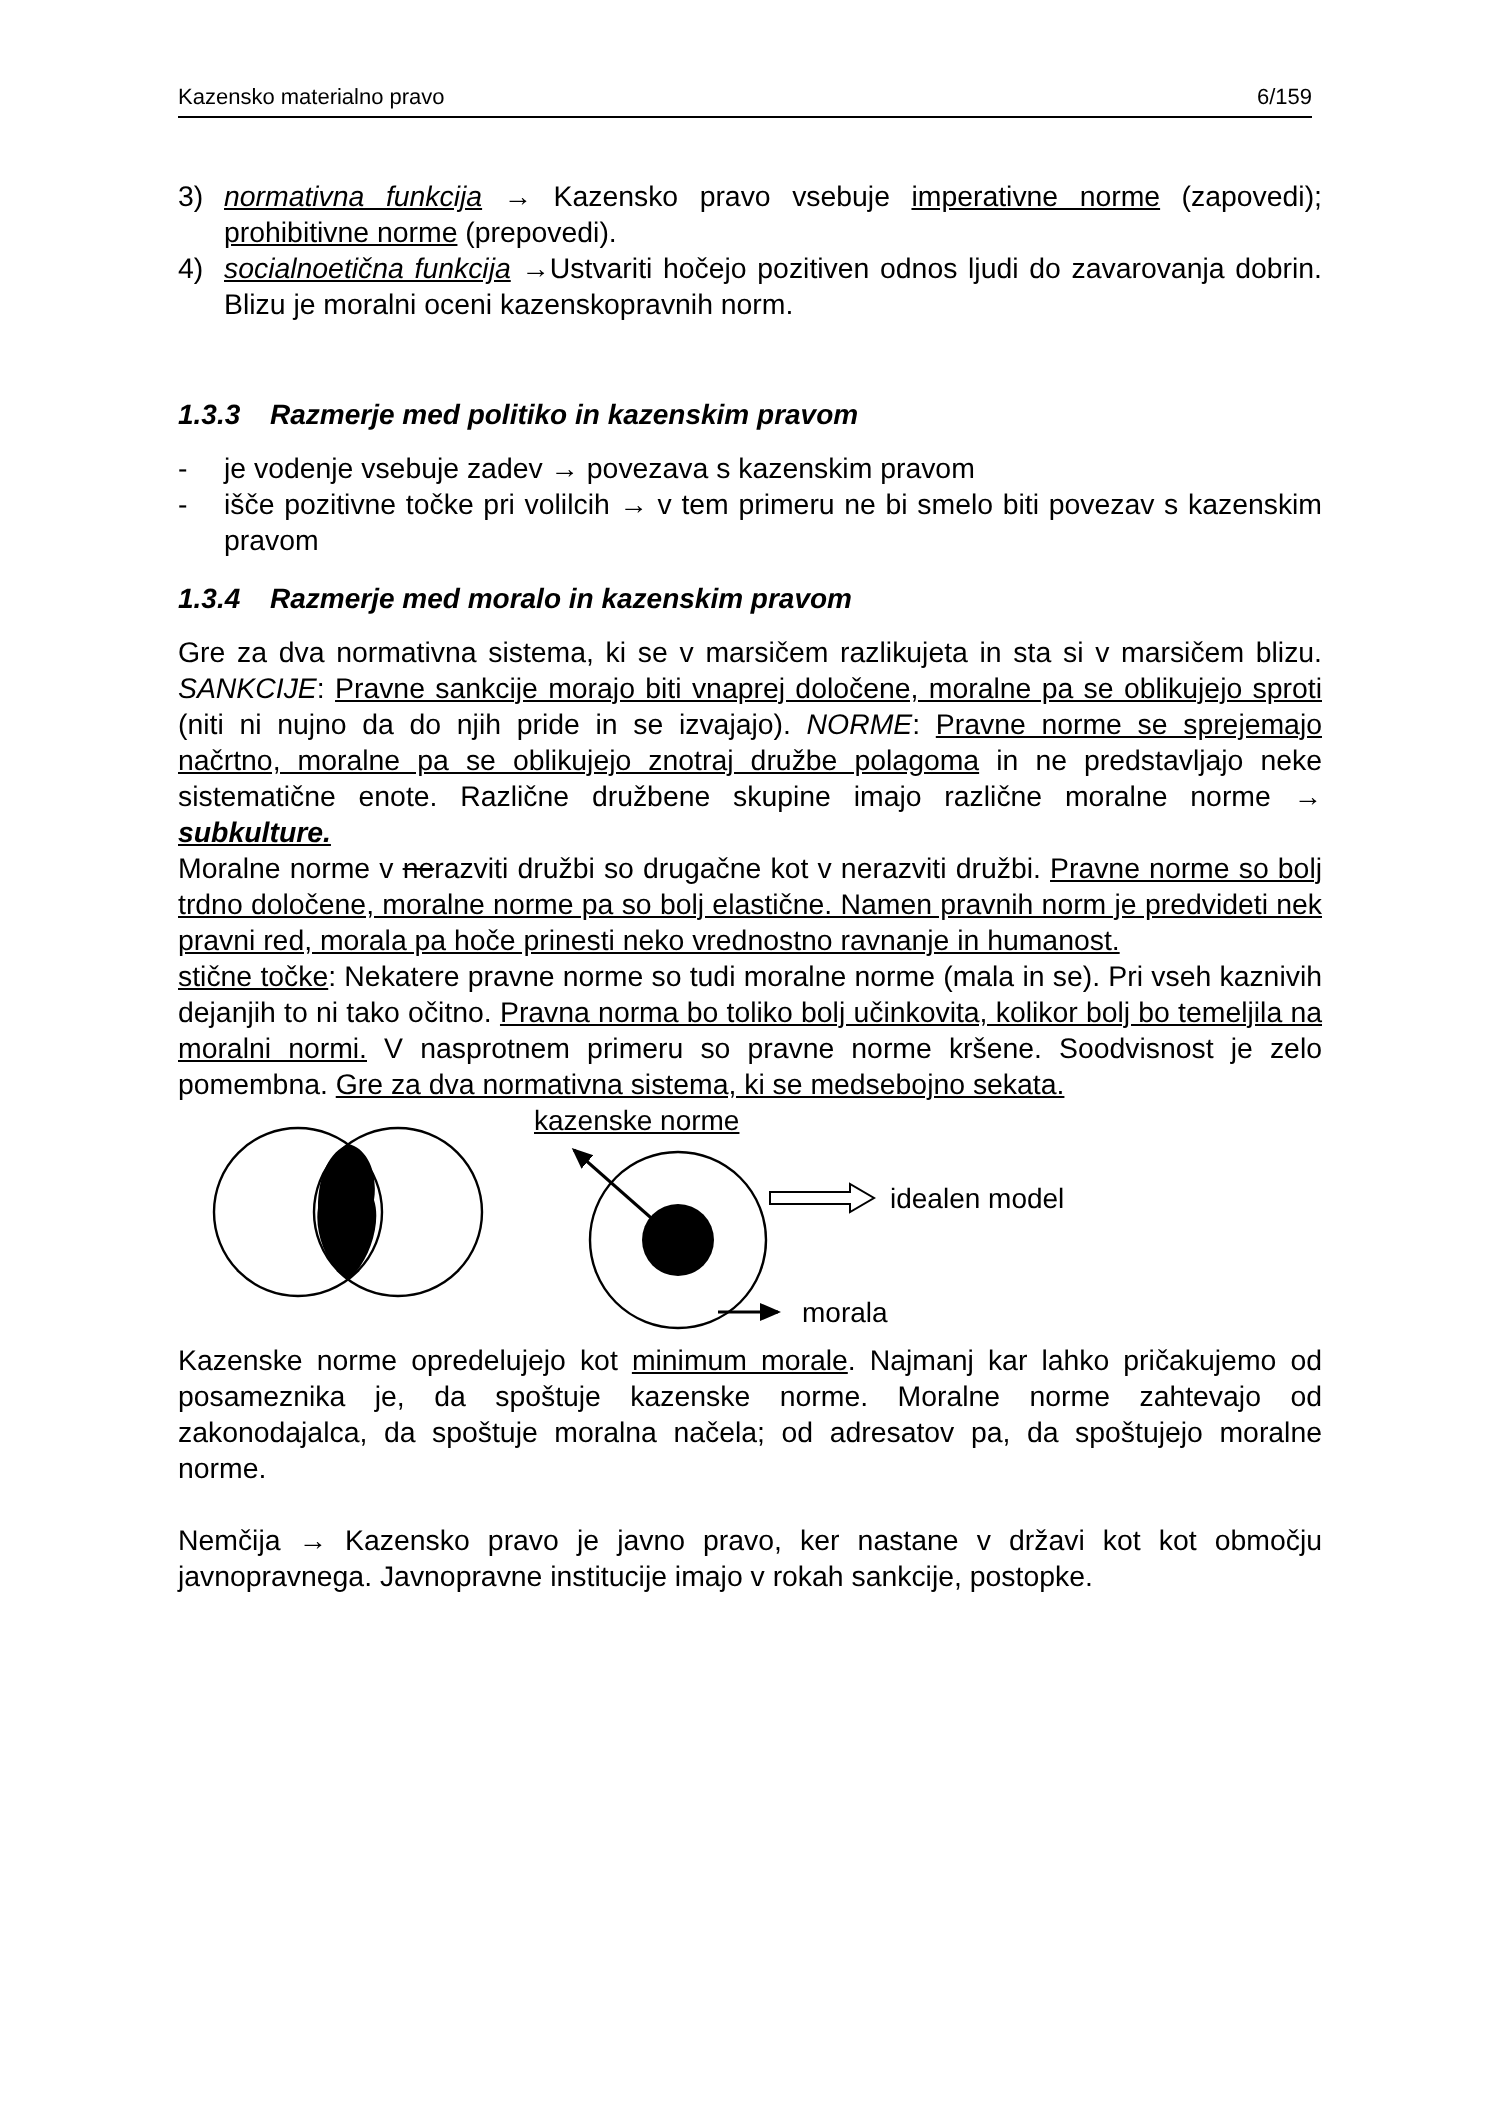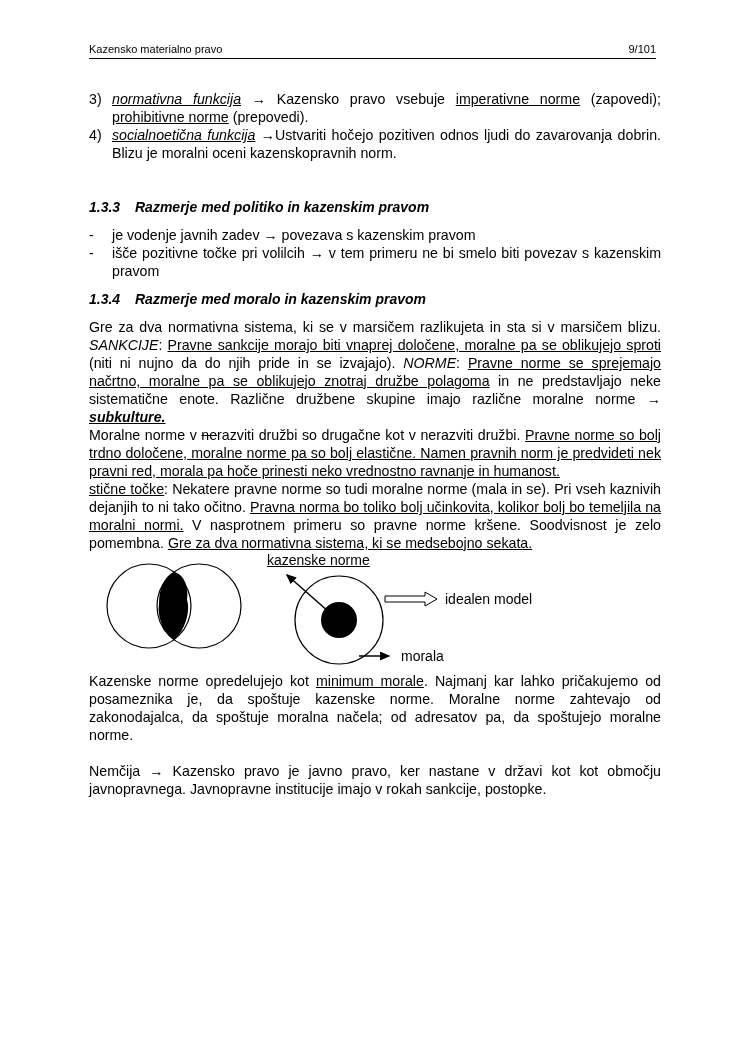--- a/index.html
+++ b/index.html
@@ -26,41 +26,41 @@
   .gap-p { height: 18px; }
   .diagram { position: relative; height: 120px; width: 572px; }
   .diagram svg { position: absolute; left: 0; top: 0; }
   .lbl { position: absolute; font-size: 14px; }
 </style>
 </head>
 <body>
 
 <div class="header">
   <span class="title">Kazensko materialno pravo</span>
-  <span class="page">9/101</span>
+  <span class="page">6/159</span>
 </div>
 
 <div class="content">
 
   <div class="li">
     <span class="num">3)</span>
     <span class="txt"><span class="i u">normativna funkcija</span> <span>→</span><span> Kazensko pravo vsebuje </span><span class="u">imperativne norme</span><span> (zapovedi); </span><span class="u">prohibitivne norme</span><span> (prepovedi).</span></span>
   </div>
   <div class="li">
     <span class="num">4)</span>
     <span class="txt"><span class="i u">socialnoetična funkcija</span> <span>→</span><span>Ustvariti hočejo pozitiven odnos ljudi do zavarovanja dobrin. Blizu je moralni oceni kazenskopravnih norm.</span></span>
   </div>
 
   <div style="height:36px"></div>
 
   <h3><span class="n">1.3.3</span><span>Razmerje med politiko in kazenskim pravom</span></h3>
   <div class="gap-m"></div>
   <div class="li dash">
     <span class="num">-</span>
-    <span class="txt"><span>je vodenje javnih zadev </span><span>→</span><span> povezava s kazenskim pravom</span></span>
+    <span class="txt"><span>je vodenje vsebuje zadev </span><span>→</span><span> povezava s kazenskim pravom</span></span>
   </div>
   <div class="li dash">
     <span class="num">-</span>
     <span class="txt"><span>išče pozitivne točke pri volilcih </span><span>→</span><span> v tem primeru ne bi smelo biti povezav s kazenskim pravom</span></span>
   </div>
 
   <div class="gap-m"></div>
   <h3><span class="n">1.3.4</span><span>Razmerje med moralo in kazenskim pravom</span></h3>
   <div class="gap-m"></div>
 

